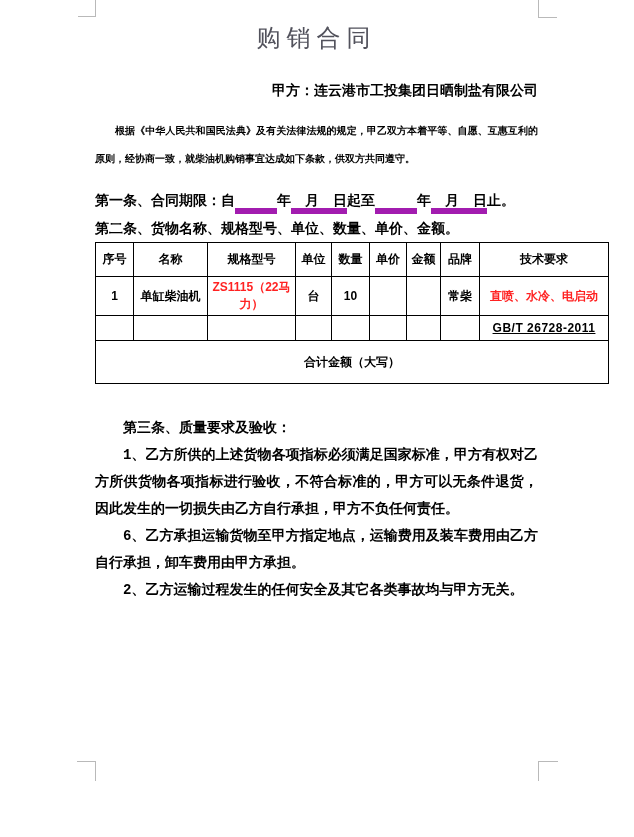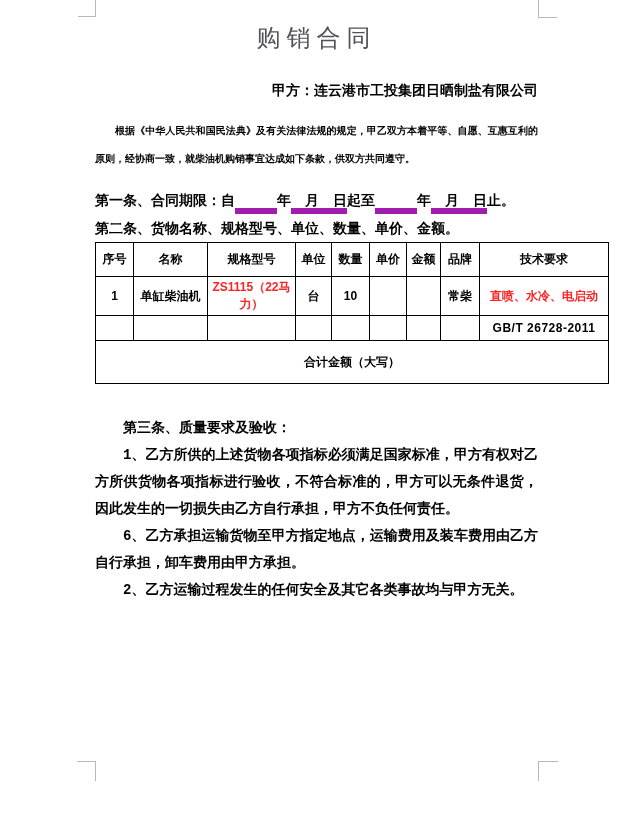--- a/index.html
+++ b/index.html
@@ -53,21 +53,21 @@
     border:1px solid #000;
     text-align:center;
     vertical-align:middle;
     font-size:12px;
     font-weight:700;
     padding:1px 2px;
     overflow:hidden;
   }
   .h-row td{height:31px;}
   .r1 td{height:36px;}
-  .r2 td{height:22px;}
+  .r2 td{height:22px;text-decoration:underline;}
   .r3 td{height:34px;}
   .r4 td{height:40px;}
   .red{color:#ff2222;}
   .gbt{font-size:11px;letter-spacing:0.5px;}
 
   .sec{font-size:14px;font-weight:700;line-height:27px;text-align:justify;}
   .ind{text-indent:2em;font-family:Liberation Mono, monospace;}
   .sec-first{margin-top:31px;}
 </style>
 </head>

